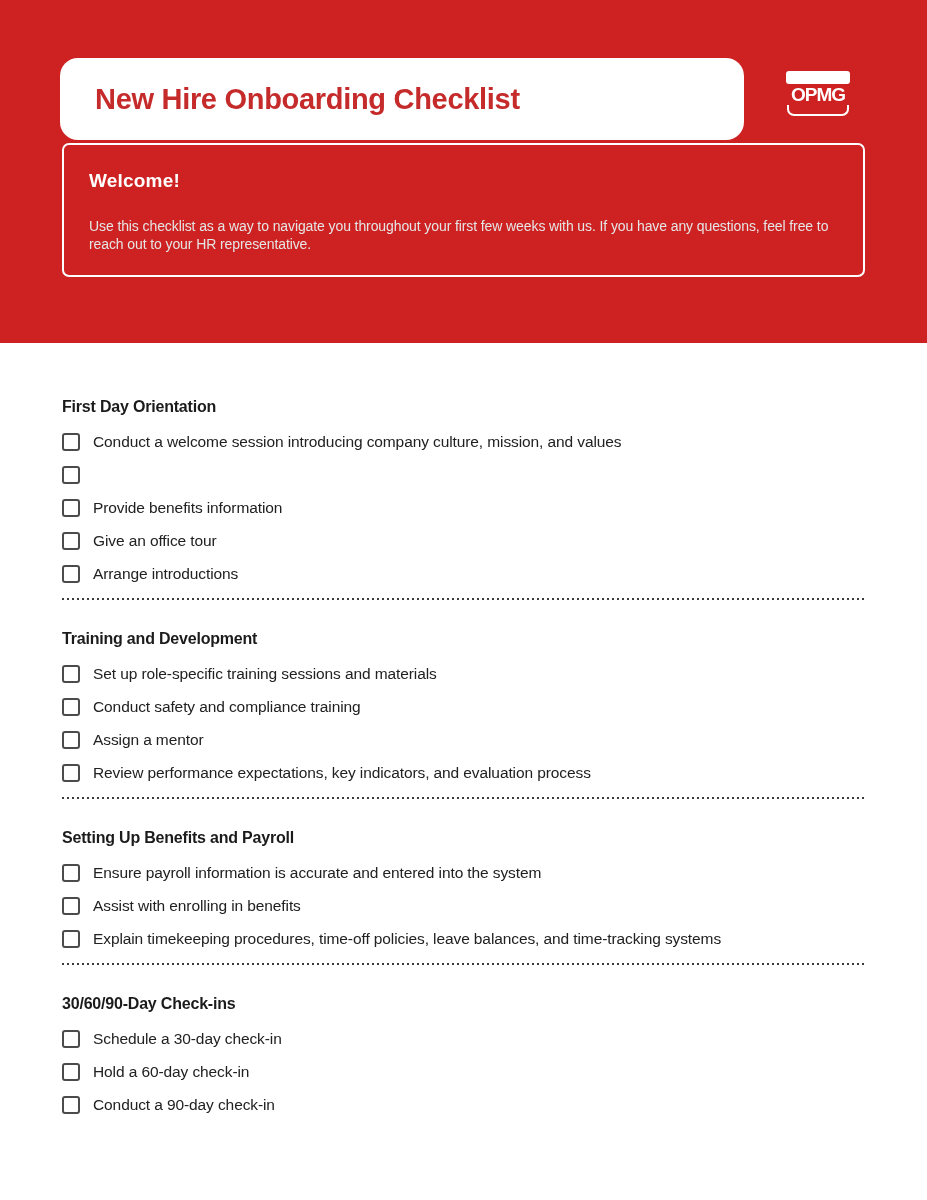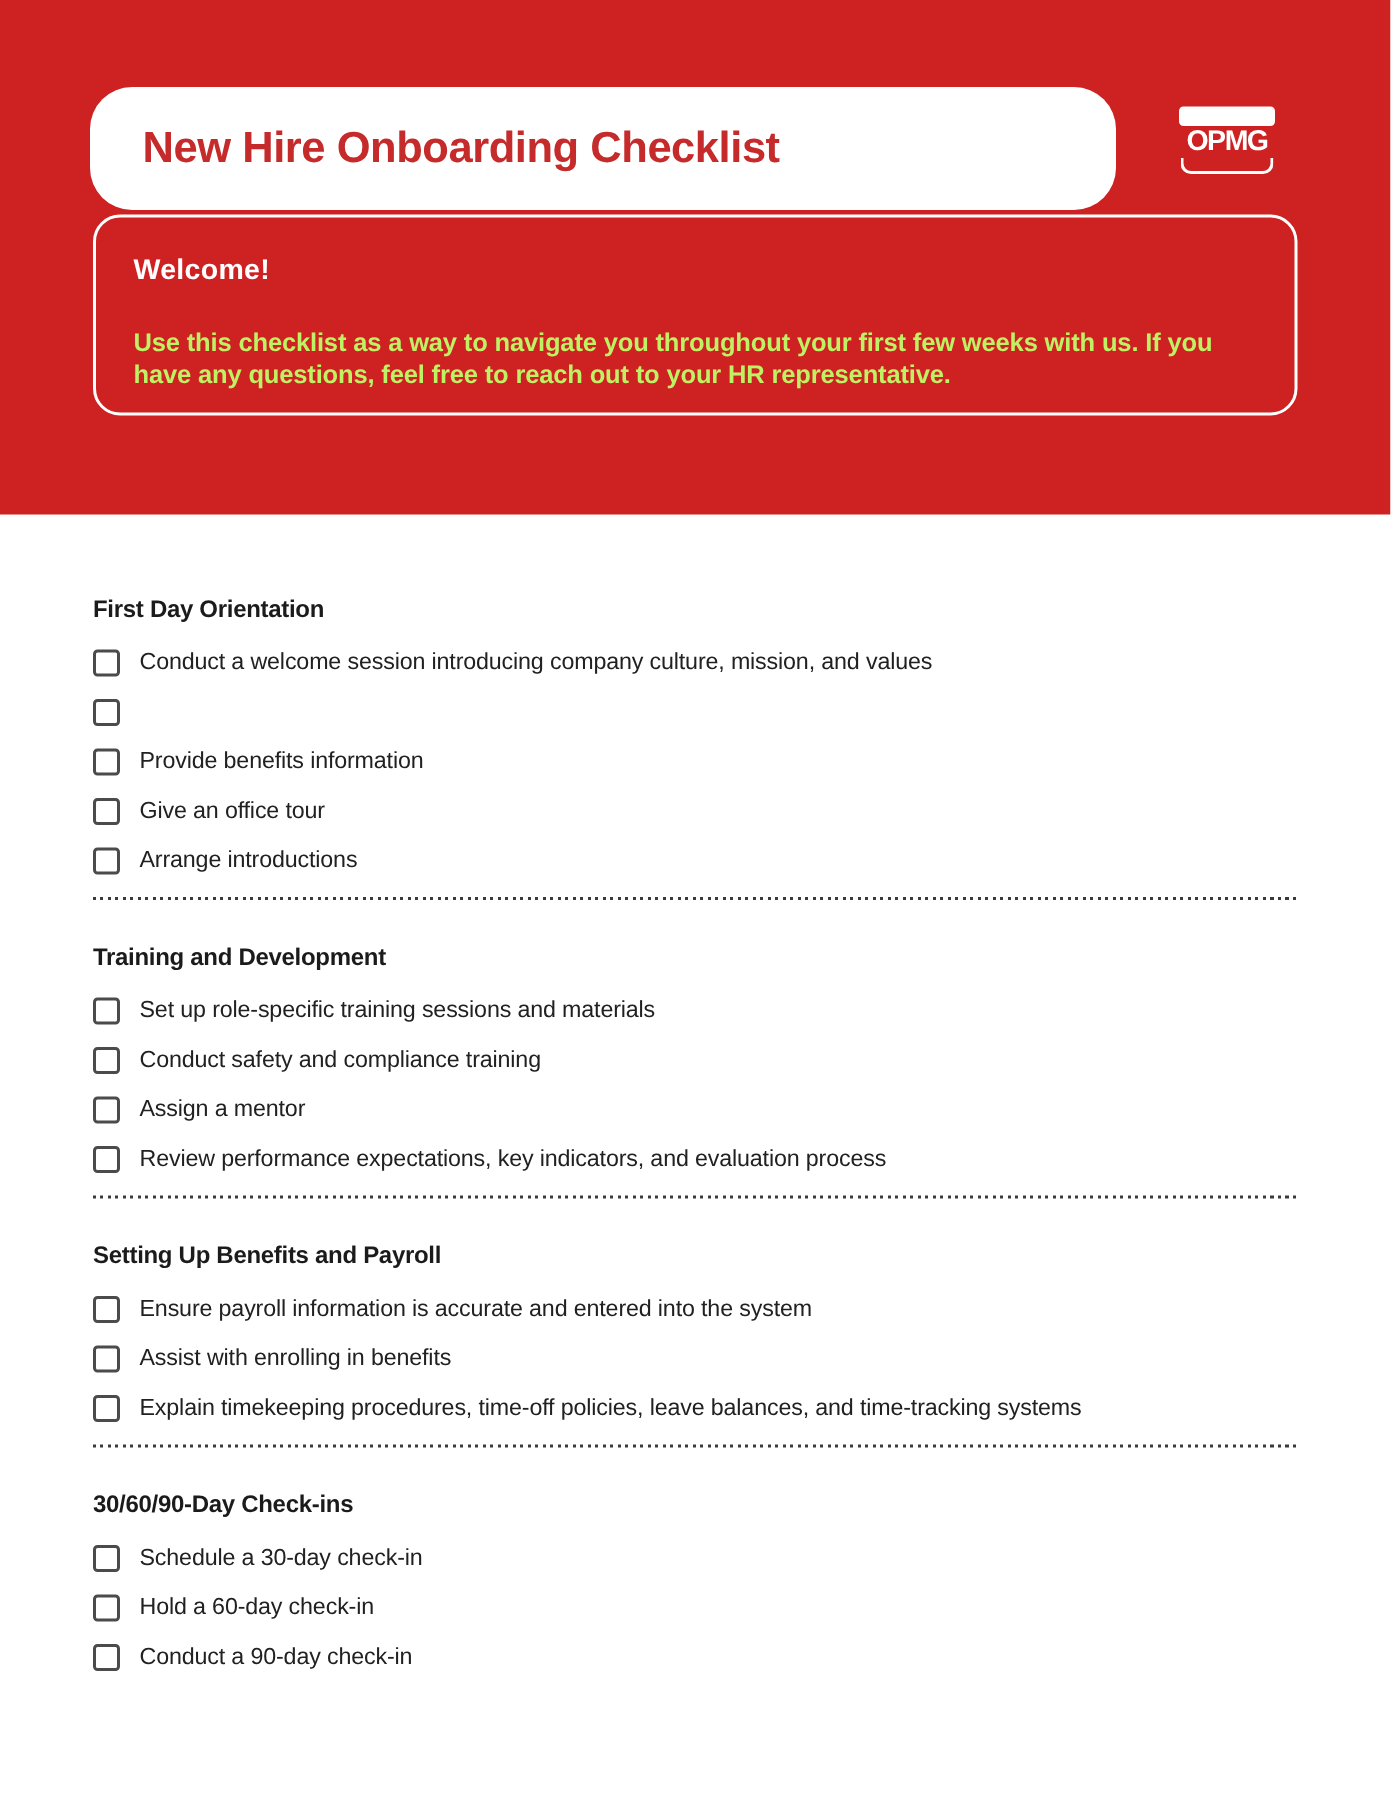--- a/index.html
+++ b/index.html
@@ -20,21 +20,21 @@
     height: 343px;
     background: var(--brand-red, #CE2121);
   }
   .title-card {
     position: absolute;
     left: 60px;
     top: 58px;
     width: 684px;
     height: 82px;
     background: #ffffff;
-    border-radius: 28px;
+    border-radius: 18px;
     display: flex;
     align-items: center;
     z-index: 2;
   }
   .title-card h1 {
     padding-left: 35px;
     font-size: 29px;
     font-weight: 700;
     letter-spacing: -0.3px;
     color: var(--title-red, #C62B2B);
@@ -72,38 +72,37 @@
     border-radius: 0 0 7px 7px;
     margin-top: 1px;
   }
   .welcome-box {
     position: absolute;
     left: 62px;
     top: 143px;
     width: 803px;
     height: 134px;
     border: 2px solid #ffffff;
-    border-radius: 18px;
+    border-radius: 7px;
     padding: 25px 25px 0 25px;
     z-index: 1;
   }
   .welcome-box h2 {
     font-size: 19px;
     font-weight: 700;
     color: #ffffff;
     margin-bottom: 26px;
     letter-spacing: 0.2px;
   }
   .welcome-box p {
-    font-size: 17px;
+    font-size: 14px;
     line-height: 1.26;
-    color: #bef264;
+    color: #e5e5e5;
     max-width: 760px;
     letter-spacing: -0.1px;
-    font-weight: bold;
   }
 
   
   .content {
     padding: 53px 62px 0 62px;
   }
   .section-title {
     font-size: 16px;
     font-weight: 700;
     color: #1b1b1b;

